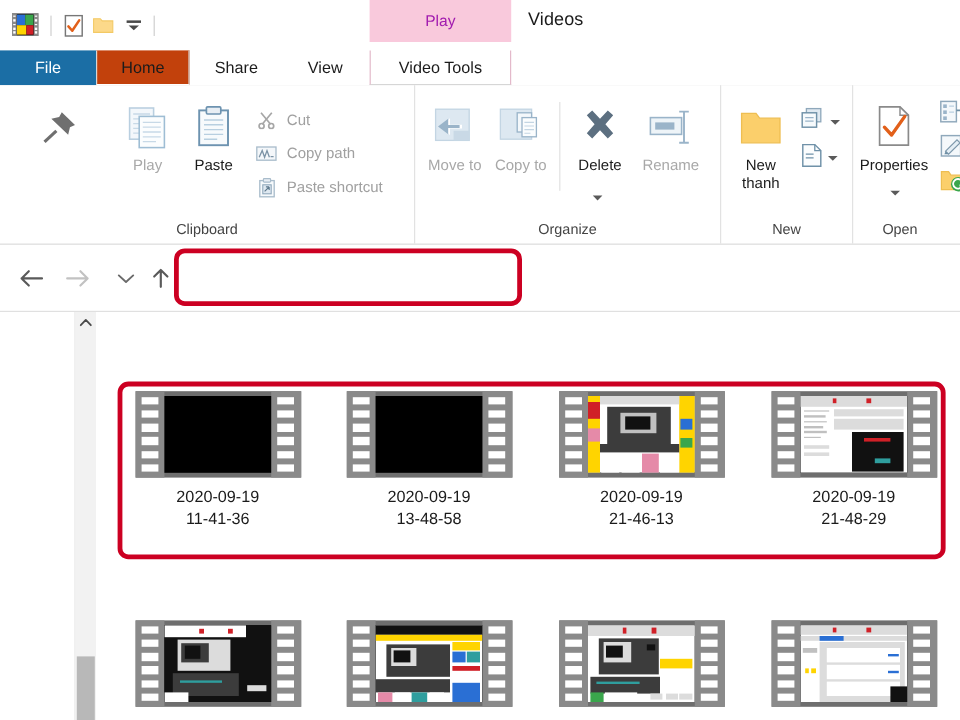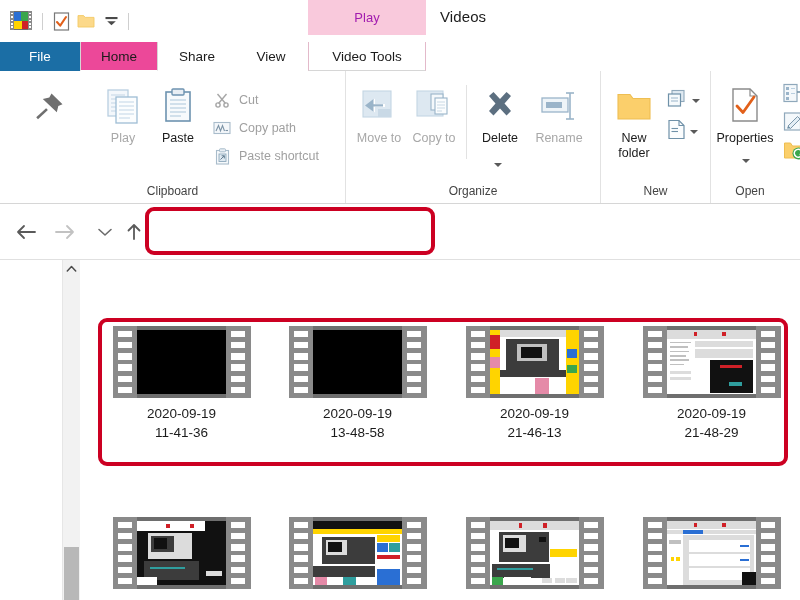--- a/index.html
+++ b/index.html
@@ -129,21 +129,21 @@
     color: #1b1b1b;
     box-sizing: border-box;
   }
   .tab-file {
     left: 0; width: 80px;
     background: #1b6ea5;
     color: #ffffff;
   }
   .tab-home {
     left: 80px; width: 78px;
-    background: #ec4899;
+    background: #c2410c;
     border-left: 1px solid #d6d6d6;
     border-right: 1px solid #d6d6d6;
     border-bottom: 1px solid #ffffff;
   }
   .tab-share { left: 158px; width: 78px; }
   .tab-view  { left: 236px; width: 70px; }
   .tab-videotools {
     left: 308px; width: 118px;
     background: #ffffff;
     border-left: 1px solid #e3b9ca;
@@ -627,21 +627,21 @@
     </div>
 
     <div class="rgroup" style="left:600px; width:110px;">
 
       <div class="bigbtn" style="left:4px; top:12px; width:58px;">
         <span class="glyph">
           <svg width="38" height="34" viewBox="0 0 38 34">
             <path d="M3 6 L3 30 L35 30 L35 9.5 L18 9.5 L15 5.5 L3 5.5 Z" fill="#fbcf6b" stroke="#eebe52" stroke-width="1.1"></path>
           </svg>
         </span>
-        <span>New folder</span>
+        <span>New thanh</span>
       </div>
 
       <div style="position:absolute; left:66px; top:18px; display:flex; align-items:center; gap:4px;">
         <span>
           <svg width="21" height="20" viewBox="0 0 21 20">
             <rect x="5" y="1.5" width="12" height="11" fill="#dfe9f1" stroke="#8fa8bb" stroke-width="1.1"></rect>
             <rect x="1.5" y="5" width="12" height="12" fill="#f6fafc" stroke="#6f91a8" stroke-width="1.2"></rect>
             <g stroke="#9ab4c9" stroke-width="1">
                 <line x1="4" y1="9" x2="11" y2="9"></line>
                 <line x1="4" y1="12" x2="11" y2="12"></line>

